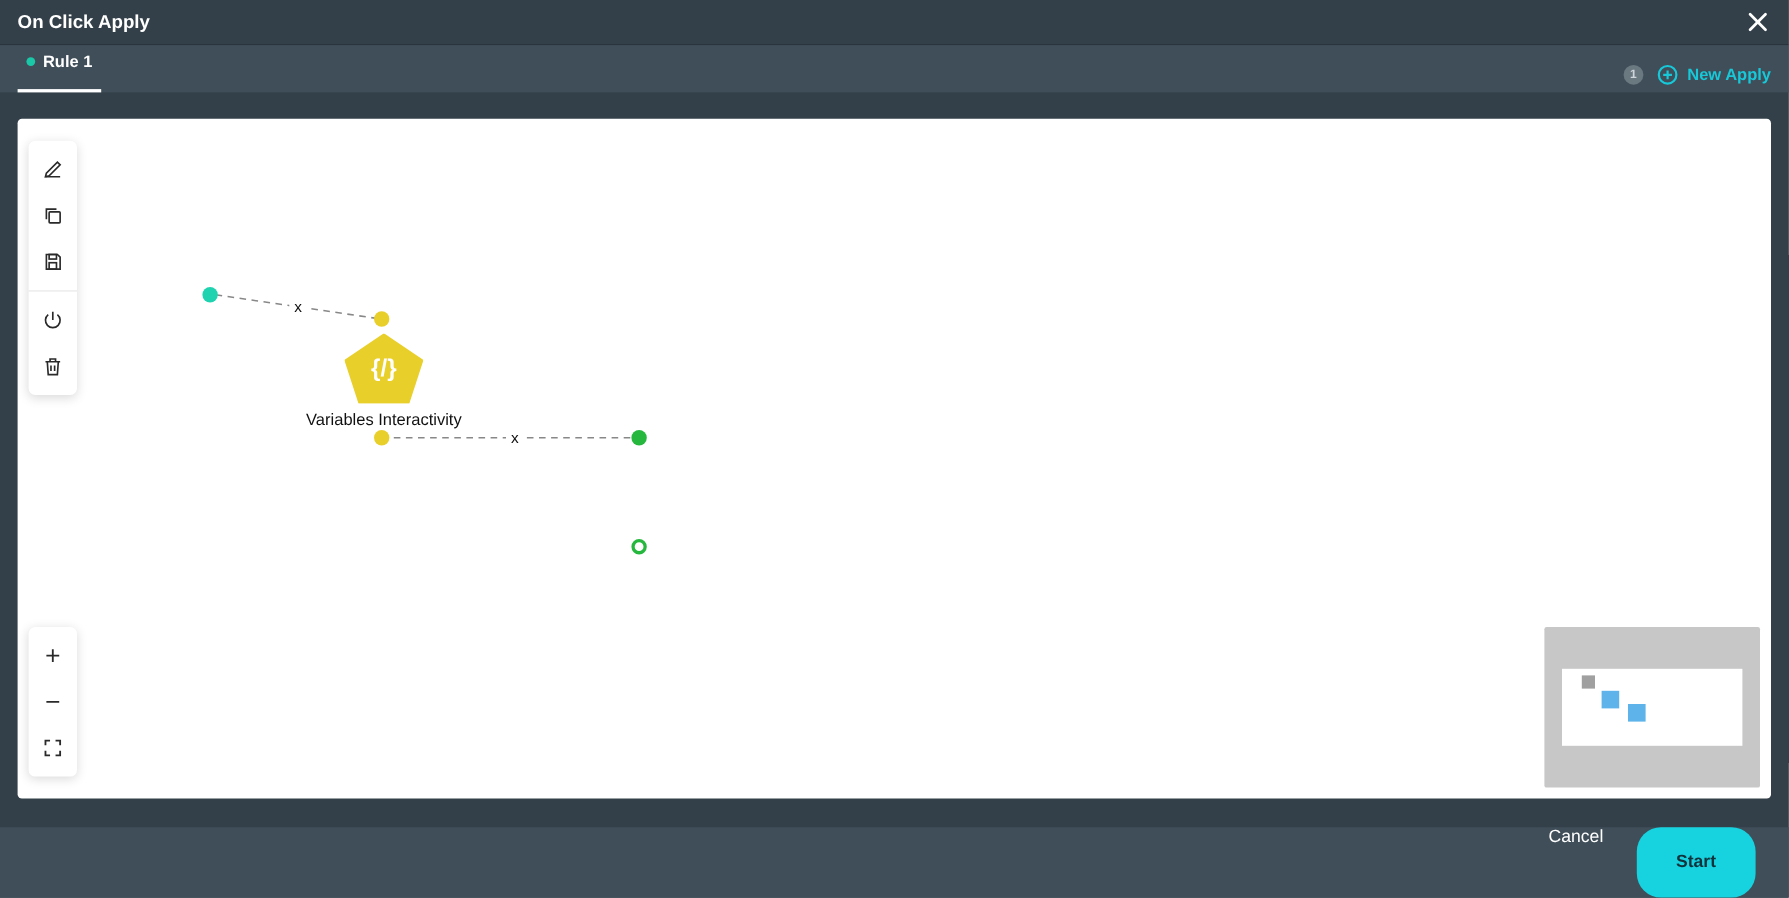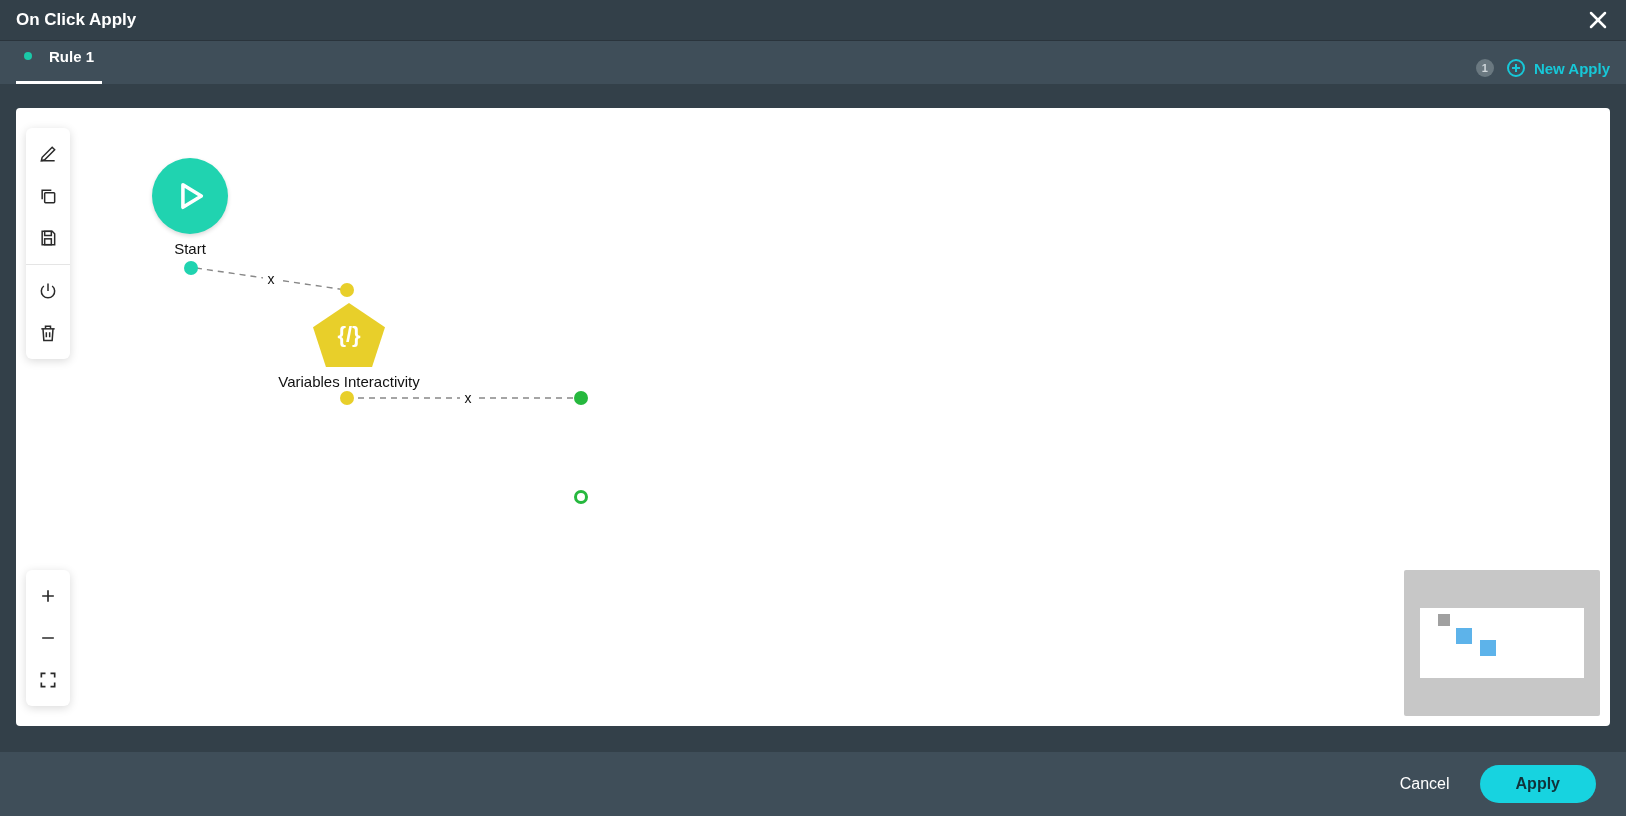--- a/index.html
+++ b/index.html
@@ -40,21 +40,21 @@
     display: flex;
     align-items: flex-end;
     padding: 0 16px;
     justify-content: space-between;
     border-top: 1px solid #2a343c;
   }
   .tabstrip-left { display: flex; align-items: center; height: 100%; }
   .tab {
     display: flex;
     align-items: center;
-    gap: 17px;
+    gap: 7px;
     color: #fff;
     font-size: 15px;
     font-weight: 700;
     padding: 0 8px 10px 8px;
     height: 100%;
     align-self: flex-end;
     border-bottom: 3px solid transparent;
     cursor: pointer;
   }
   .tab.active { border-bottom-color: #fff; }
@@ -214,21 +214,20 @@
   .mm-box { position: absolute; width: 16px; height: 16px; background: #5db3ea; }
   .mm-box.gray { background: #a0a0a0; width: 12px; height: 12px; }
 
   
   .footer {
     position: absolute;
     left: 0; right: 0; bottom: 0;
     height: 64px;
     background: #3f4e59;
     display: flex;
-    align-items: center;
     justify-content: flex-end;
     gap: 30px;
     padding-right: 30px;
   }
   .btn-cancel {
     color: #fff;
     font-size: 16px;
     cursor: pointer;
   }
   .btn-apply {
@@ -278,28 +277,20 @@
 <div class="canvas-wrap">
   <div class="canvas">
 
     <svg class="full">
       <line x1="180" y1="160" x2="330" y2="182" stroke="#888" stroke-width="1.4" stroke-dasharray="6 5"></line>
       <line x1="331" y1="290" x2="563" y2="290" stroke="#888" stroke-width="1.4" stroke-dasharray="6 5"></line>
     </svg>
     <div class="edge-x" style="left:247px; top:163px;">x</div>
     <div class="edge-x" style="left:444px; top:282px;">x</div>
 
-    <div class="node" style="left:136px; top:50px;">
-      <div class="start-circle">
-        <svg width="34" height="34" viewBox="0 0 24 24">
-            <path d="M7 4 L20 12 L7 20 Z" fill="none" stroke="#fff" stroke-width="2.5" stroke-linejoin="round"></path>
-          </svg>
-      </div>
-      <div class="node-label">Start</div>
-    </div>
     <div class="port teal" style="left:168px; top:153px;"></div>
 
     <div class="port yellow" style="left:324px; top:175px;"></div>
     <div class="node" style="left:258px; top:195px; width:150px;">
       <div class="pentagon">
         <span>{/}</span>
       </div>
       <div class="node-label">Variables Interactivity</div>
     </div>
     <div class="port yellow" style="left:324px; top:283px;"></div>
@@ -372,14 +363,14 @@
         <div class="mm-box" style="left:36px; top:20px;"></div>
         <div class="mm-box" style="left:60px; top:32px;"></div>
       </div>
     </div>
 
   </div>
 </div>
 
 <div class="footer">
   <div class="btn-cancel">Cancel</div>
-  <button class="btn-apply">Apply</button>
+  <button class="btn-apply">Start</button>
 </div>
 
 </body></html>

